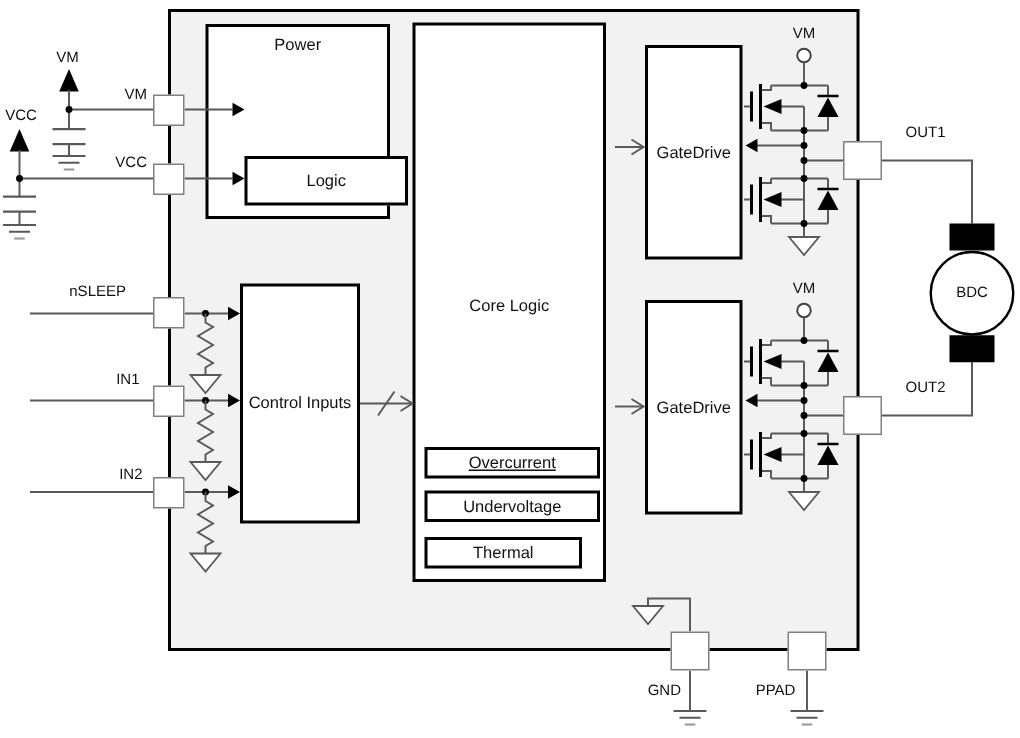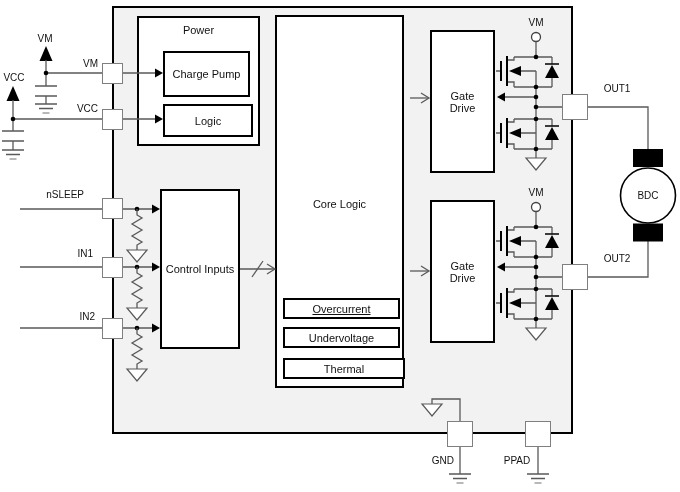--- a/index.html
+++ b/index.html
@@ -3,55 +3,52 @@
 <meta charset="utf-8">
 <style>
   html,body{margin:0;padding:0;background:#fff;}
   .stage{position:relative;width:680px;height:492px;background:#ffffff;
          font-family:"Liberation Sans",sans-serif;color:#111;overflow:hidden;}
   .chip{position:absolute;left:112px;top:6px;width:461px;height:428px;
         background:#f2f2f2;border:2.5px solid #000;box-sizing:border-box;z-index:1;}
   .box{position:absolute;background:#fff;border:2px solid #000;box-sizing:border-box;
        display:flex;align-items:center;justify-content:center;text-align:center;z-index:2;}
   .box .bt{font-size:11px;line-height:12px;}
-  .col{flex-direction:column;}
+  .col{flex-direction:row;}
   svg.overlay{position:absolute;left:0;top:0;z-index:3;pointer-events:none;}
   .pin{position:absolute;background:#fff;border:1.5px solid #7f7f7f;box-sizing:border-box;z-index:4;}
   .lbl{position:absolute;font-size:10px;line-height:13px;white-space:nowrap;z-index:5;}
   .tc{text-align:center;} .tr{text-align:right;} .tl{text-align:center;}
 </style>
 </head>
 <body>
 
 <div class="stage">
 
   <div class="chip"></div>
 
   <div class="box" style="left:137px;top:16px;width:123px;height:130px;align-items:flex-start;">
     <span class="bt" style="margin-top:6px;">Power</span>
   </div>
-  <div class="box" style="left:163px;top:51px;width:87px;height:46px;">
-    <span class="bt">Charge Pump</span>
-  </div>
-  <div class="box" style="left:163px;top:104px;width:90px;height:33px;">
+  <div class="box" style="left:163px;top:104px;width:109px;height:33px;">
     <span class="bt">Logic</span>
   </div>
   <div class="box" style="left:160px;top:189px;width:80px;height:160px;text-align:right;">
     <span class="bt">Control Inputs</span>
   </div>
   <div class="box" style="left:275px;top:15px;width:129px;height:373px;align-items:flex-start;">
     <span class="bt" style="margin-top:181px;">Core Logic</span>
   </div>
   <div class="box" style="left:283px;top:298px;width:117px;height:21px;text-decoration:underline;">
     <span class="bt">Overcurrent</span>
   </div>
   <div class="box" style="left:283px;top:327px;width:117px;height:21px;">
     <span class="bt">Undervoltage</span>
   </div>
-  <div class="box" style="left:283px;top:358px;width:122px;height:21px;">
+  <div class="box" style="left:283px;top:358px;width:105px;height:21px;">
     <span class="bt">Thermal</span>
   </div>
   <div class="box col" style="left:430px;top:30px;width:65px;height:143px;">
     <span class="bt">Gate</span>
     <span class="bt">Drive</span>
   </div>
   <div class="box col" style="left:430px;top:200px;width:65px;height:143px;">
     <span class="bt">Gate</span>
     <span class="bt">Drive</span>
   </div>

